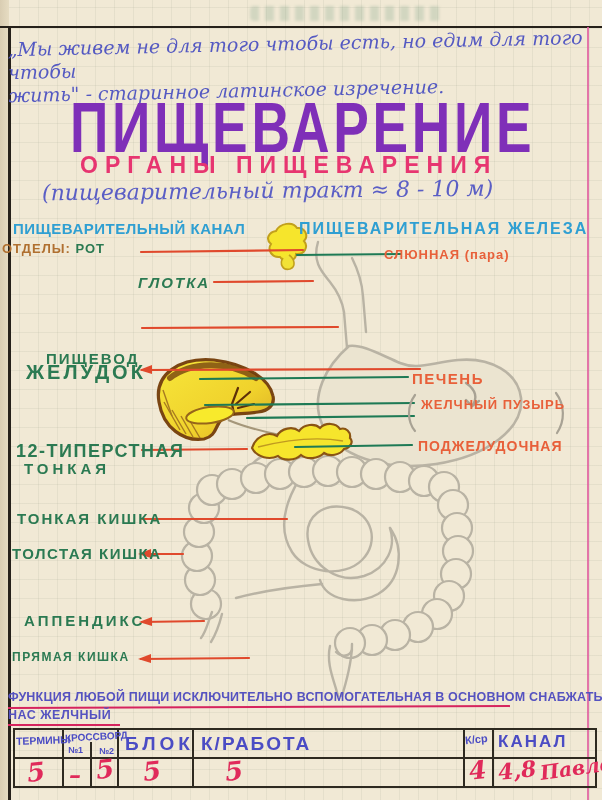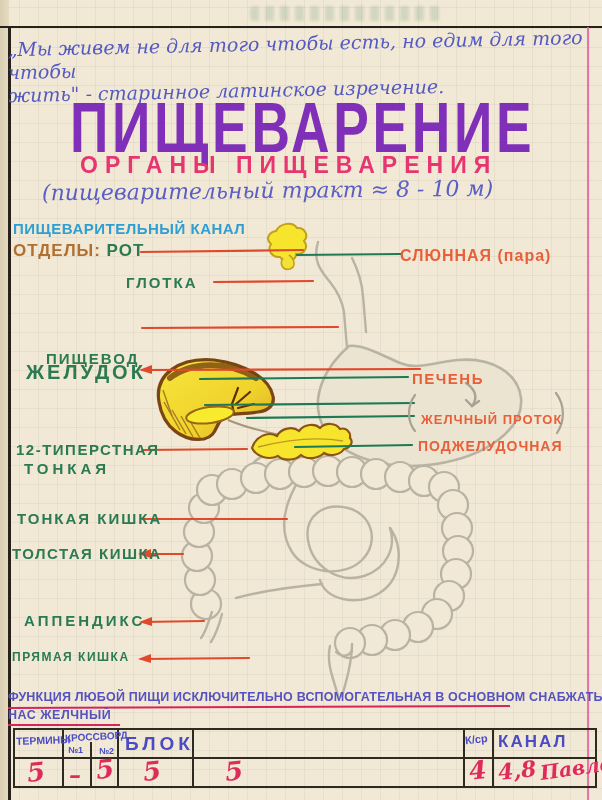--- a/index.html
+++ b/index.html
@@ -167,38 +167,39 @@
       <path d="M472,406 L466,400"></path>
         <path d="M472,406 L479,401"></path>
     </g>
     <g stroke="#a8a294" stroke-width="2.2" fill="none" stroke-linecap="round">
       <path d="M415,395 C407,406 407,421 415,431"></path>
       <path d="M556,393 C565,405 565,421 557,433"></path>
     </g>
   </svg>
 
   <div class="lbl blue" style="left:13px;top:220px;font-size:15px;letter-spacing:0.5px;">ПИЩЕВАРИТЕЛЬНЫЙ КАНАЛ</div>
-
-  <div class="lbl" style="left:13px;top:241px;font-size:17px;">
+  <div class="lbl blue" style="left:299px;top:220px;font-size:16px;letter-spacing:2px;">ПИЩЕВАРИТЕЛЬНАЯ ЖЕЛЕЗА</div>
+
+  <div class="lbl" style="left:2px;top:241px;font-size:13px;">
     <span style="color:#b07030;">ОТДЕЛЫ:</span>
     <span class="green">РОТ</span>
   </div>
-  <div class="lbl green" style="left:126px;top:274px;font-size:15px;letter-spacing:2px;">ГЛОТКА</div>
+  <div class="lbl green" style="left:138px;top:274px;font-size:15px;letter-spacing:2px;font-style:italic;">ГЛОТКА</div>
   <div class="lbl green" style="left:46px;top:318px;font-size:15px;letter-spacing:2px;margin-top:32px;">ПИЩЕВОД</div>
   <div class="lbl green" style="left:26px;top:361px;font-size:20px;letter-spacing:3px;">ЖЕЛУДОК</div>
-  <div class="lbl green" style="left:16px;top:441px;font-size:15px;letter-spacing:1.5px;">12-ТИПЕРСТНАЯ</div>
+  <div class="lbl green" style="left:16px;top:441px;font-size:18px;letter-spacing:1.5px;">12-ТИПЕРСТНАЯ</div>
   <div class="lbl green" style="left:24px;top:460px;font-size:15px;letter-spacing:4px;">ТОНКАЯ</div>
   <div class="lbl green" style="left:12px;top:545px;font-size:15px;letter-spacing:1.5px;">ТОЛСТАЯ КИШКА</div>
   <div class="lbl green" style="left:17px;top:510px;font-size:15px;letter-spacing:2px;">ТОНКАЯ КИШКА</div>
   <div class="lbl green" style="left:24px;top:612px;font-size:15px;letter-spacing:3px;">АППЕНДИКС</div>
   <div class="lbl green" style="left:12px;top:650px;font-size:12px;letter-spacing:1.5px;">ПРЯМАЯ КИШКА</div>
 
-  <div class="lbl orange" style="left:400px;top:247px;font-size:16px;letter-spacing:1px;">СЛЮННАЯ (пара)</div>
+  <div class="lbl orange" style="left:384px;top:247px;font-size:13px;letter-spacing:1px;">СЛЮННАЯ (пара)</div>
   <div class="lbl orange" style="left:412px;top:370px;font-size:15px;letter-spacing:1.5px;">ПЕЧЕНЬ</div>
-  <div class="lbl orange" style="left:421px;top:412px;font-size:13px;letter-spacing:1px;">ЖЕЛЧНЫЙ ПРОТОК</div>
+  <div class="lbl orange" style="left:421px;top:397px;font-size:13px;letter-spacing:1px;">ЖЕЛЧНЫЙ ПУЗЫРЬ</div>
   <div class="lbl orange" style="left:418px;top:438px;font-size:14px;letter-spacing:1px;">ПОДЖЕЛУДОЧНАЯ</div>
 
   <div class="abs" style="left:8px;top:690px;width:489px;color:#5552c0;font-weight:bold;font-size:12.5px;letter-spacing:0.2px;white-space:nowrap;">ФУНКЦИЯ ЛЮБОЙ ПИЩИ ИСКЛЮЧИТЕЛЬНО ВСПОМОГАТЕЛЬНАЯ  В ОСНОВНОМ СНАБЖАТЬ</div>
   <div class="redline" style="left:8px;top:706px;width:502px;height:2px;transform:rotate(-0.2deg);"></div>
   <div class="abs" style="left:8px;top:708px;color:#5552c0;font-weight:bold;font-size:12.5px;letter-spacing:0.5px;">НАС ЖЕЛЧНЫЙ</div>
   <div class="redline" style="left:8px;top:724px;width:112px;height:2px;"></div>
 
   <div class="abs" style="left:13px;top:728px;width:584px;height:60px;">
     <div class="tline" style="left:0;top:0;width:584px;height:2px;"></div>
     <div class="tline" style="left:0;top:58px;width:584px;height:2px;"></div>
@@ -210,20 +211,21 @@
     <div class="tline" style="left:104px;top:0;width:2px;height:60px;"></div>
     <div class="tline" style="left:179px;top:0;width:2px;height:60px;"></div>
     <div class="tline" style="left:450px;top:0;width:2px;height:60px;"></div>
     <div class="tline" style="left:479px;top:0;width:2px;height:60px;"></div>
 
     <div class="thead" style="left:3px;top:6px;font-size:10.5px;transform:rotate(-2deg);">ТЕРМИНЫ</div>
     <div class="thead" style="left:52px;top:3px;font-size:10px;transform:rotate(-3deg);">КРОССВОРД</div>
     <div class="thead" style="left:55px;top:17px;font-size:9px;">№1</div>
     <div class="thead" style="left:86px;top:18px;font-size:9px;">№2</div>
     <div class="thead" style="left:112px;top:5px;font-size:19px;letter-spacing:4px;">БЛОК</div>
+    <div class="thead" style="left:188px;top:5px;font-size:19px;letter-spacing:2px;">К/РАБОТА</div>
     <div class="thead" style="left:452px;top:5px;font-size:11px;transform:rotate(-6deg);">К/ср</div>
     <div class="thead" style="left:485px;top:4px;font-size:17px;letter-spacing:2px;">КАНАЛ</div>
 
     <div class="val" style="left:14px;top:29px;font-size:26px;transform:rotate(-6deg);">5</div>
     <div class="val" style="left:56px;top:32px;font-size:24px;">–</div>
     <div class="val" style="left:83px;top:26px;font-size:26px;transform:rotate(-6deg);">5</div>
     <div class="val" style="left:130px;top:28px;font-size:26px;transform:rotate(-6deg);">5</div>
     <div class="val" style="left:212px;top:28px;font-size:26px;transform:rotate(-6deg);">5</div>
     <div class="val" style="left:456px;top:28px;font-size:25px;transform:rotate(-6deg);">4</div>
     <div class="val" style="left:485px;top:29px;font-size:22px;transform:rotate(-6deg);">4,8</div>

